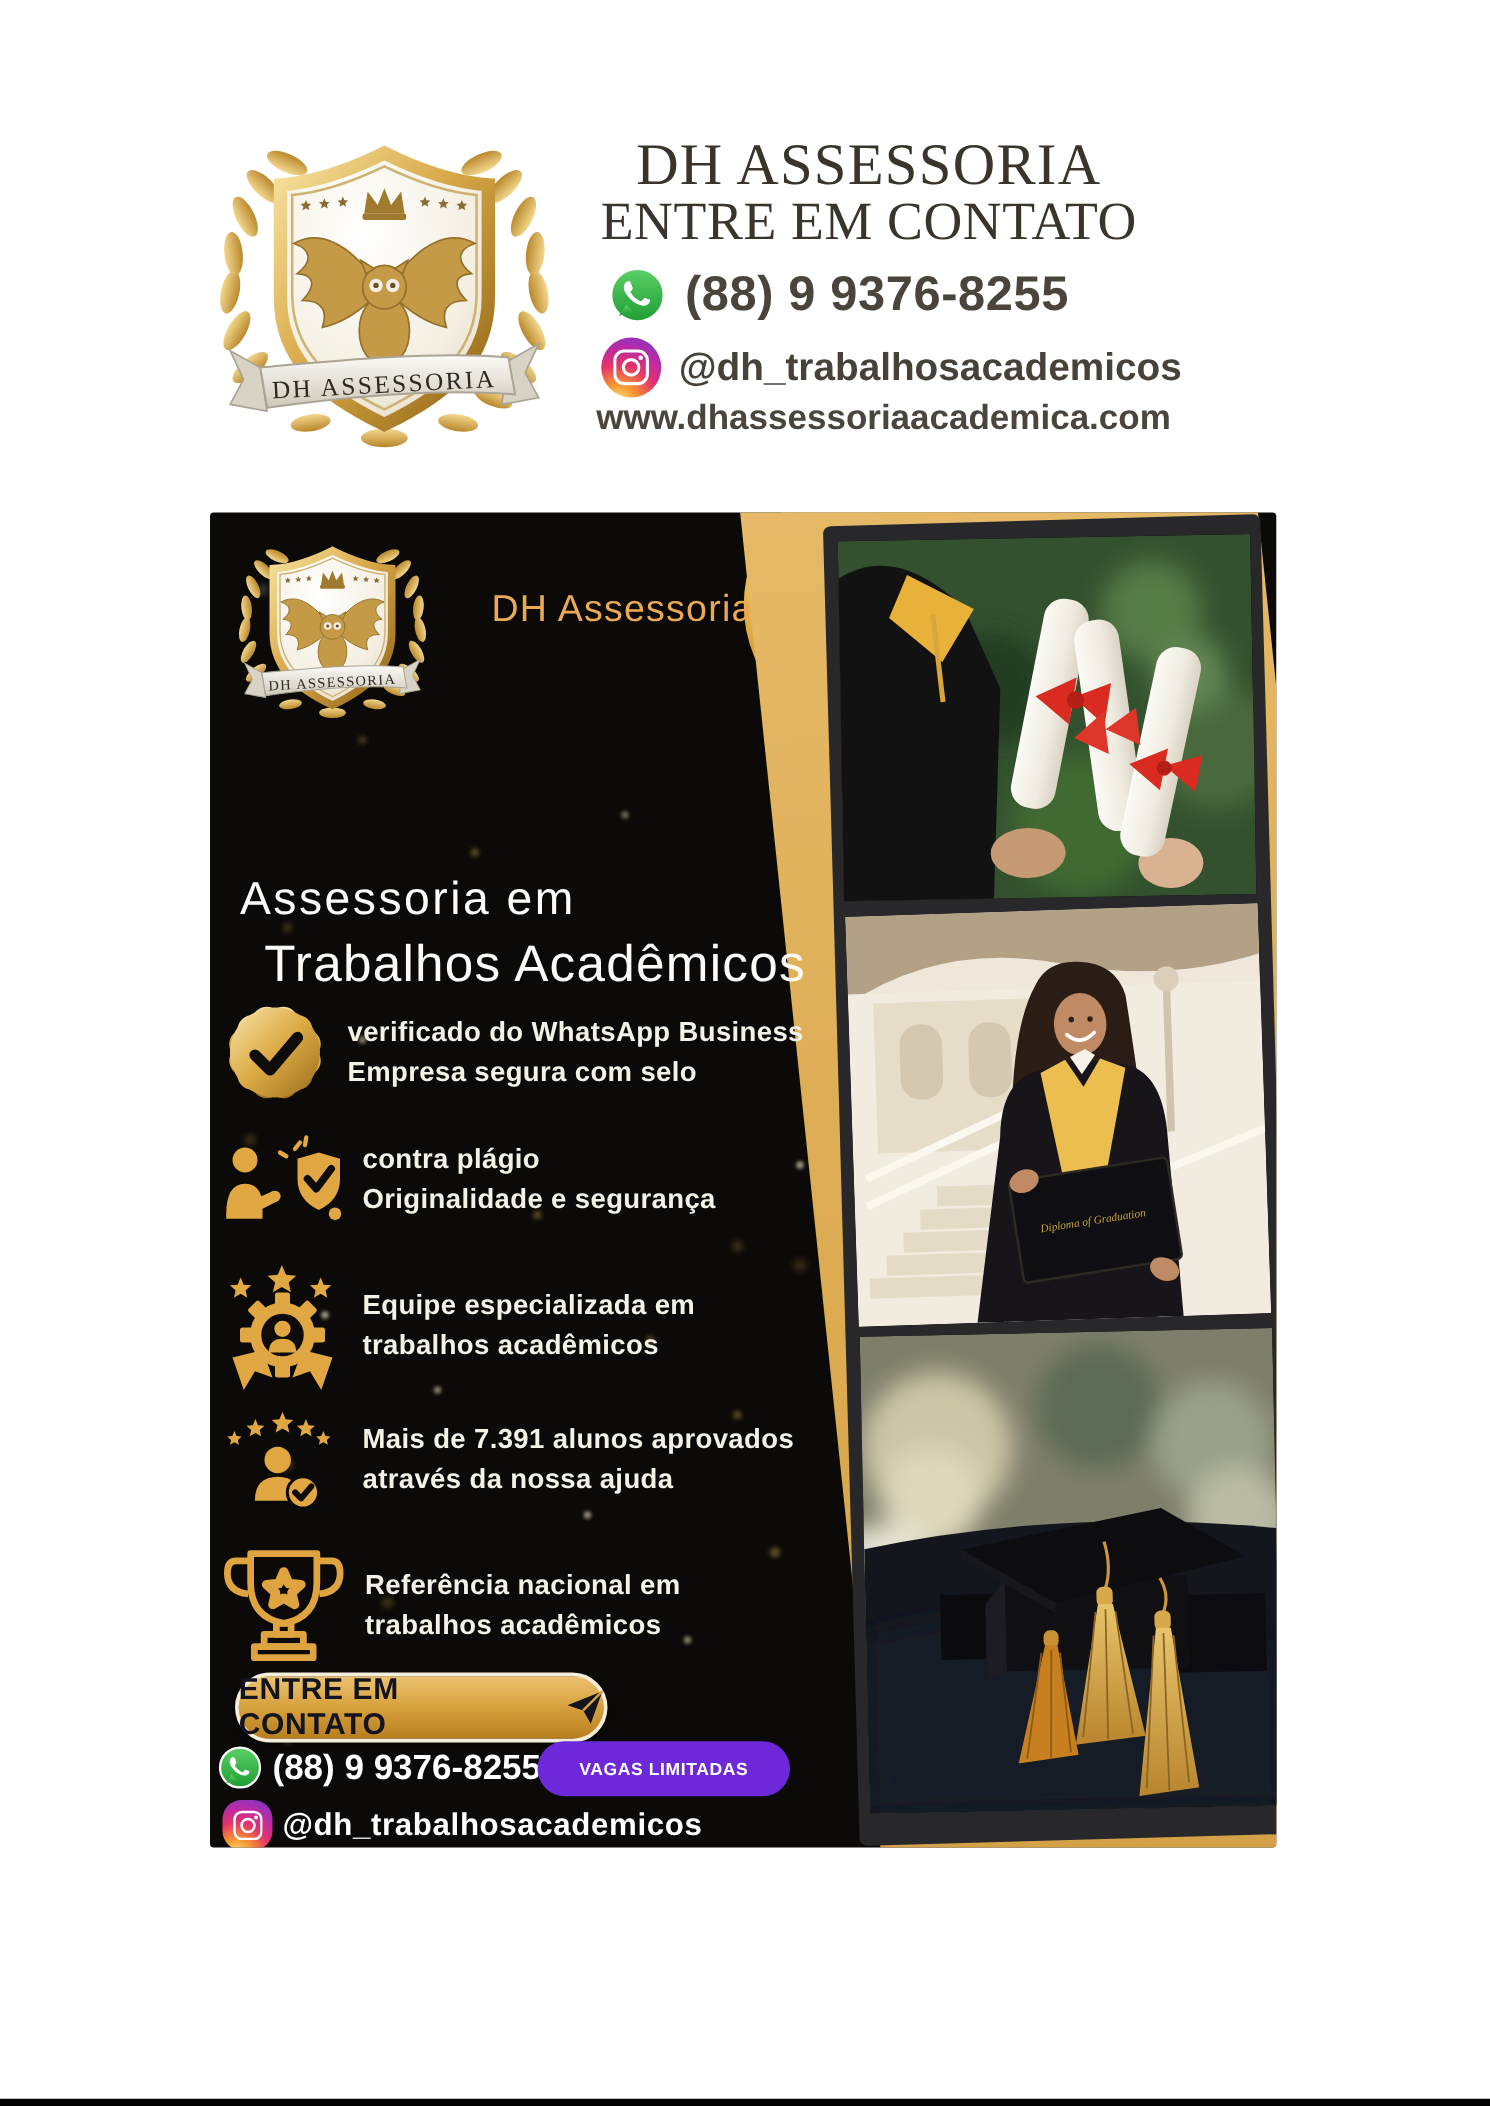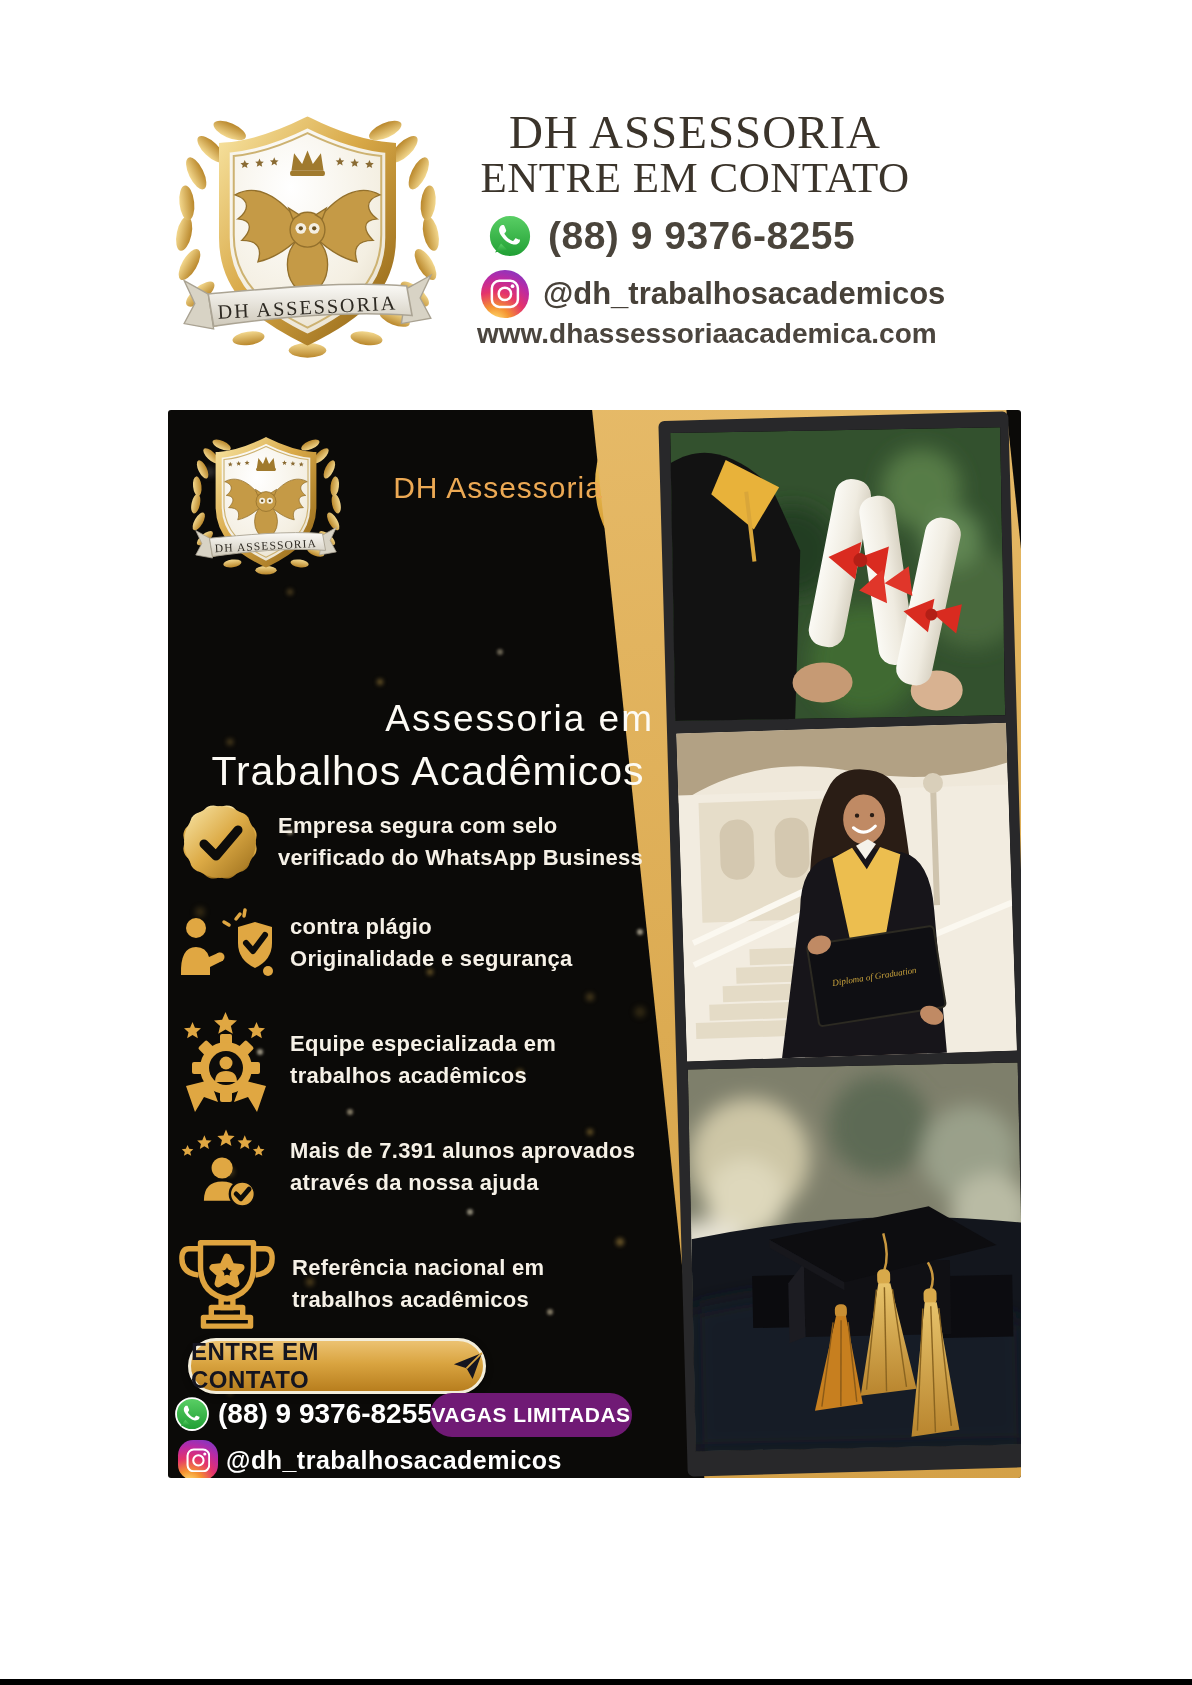--- a/index.html
+++ b/index.html
@@ -52,42 +52,42 @@
   .photo svg{width:100%;height:100%;display:block;}
   .ph1{height:288px;transform:rotate(.6deg);}
   .ph2{height:328px;transform:rotate(-.3deg);}
   .ph3{height:382px;transform:rotate(.4deg);}
   .flyer-logo{position:absolute;left:14px;top:10px;width:168px;height:160px;}
   .brand{position:absolute;left:190px;top:58px;width:280px;text-align:center;color:#eca954;
          font-size:30px;line-height:40px;letter-spacing:1px;}
   .headline{position:absolute;left:0px;top:182px;width:505px;text-align:center;
             font-family:"Liberation Serif",serif;color:#efa851;font-size:44px;line-height:51px;
             letter-spacing:-0.5px;}
-  .sub1{position:absolute;left:56px;top:288px;width:430px;text-align:right;color:#fdfbf5;
+  .sub1{position:absolute;left:24px;top:288px;width:430px;text-align:left;color:#fdfbf5;
         font-size:37px;letter-spacing:2px;font-weight:normal;}
   .sub2{position:absolute;left:0px;top:338px;width:520px;text-align:center;color:#fdfbf5;
         font-size:41px;letter-spacing:1px;font-weight:normal;}
   .feature{position:absolute;display:flex;align-items:center;gap:14px;left:8px;}
   .f-icon{flex:0 0 auto;}
   .f-text{font-size:22px;font-weight:bold;line-height:32px;color:#f6f1e7;letter-spacing:0.3px;}
   .f1{top:388px;} .f2{top:490px;} .f3{top:596px;justify-content:space-between;} .f4{top:714px;} .f5{top:818px;}
   .cta{position:absolute;left:20px;top:928px;width:292px;height:50px;border-radius:28px;
        border:3px solid #f3edda;display:flex;align-items:center;justify-content:center;gap:10px;
        background:linear-gradient(180deg,#ecc272 0%, #d9a440 45%, #b87e1e 100%);
        box-shadow:0 2px 6px rgba(0,0,0,.5);cursor:pointer;}
   .cta span{font-size:24px;font-weight:bold;color:#14141f;letter-spacing:0.5px;}
   .b-row{position:absolute;display:flex;align-items:center;gap:8px;}
   .b-wa{left:6px;top:986px;}
   .b-ig{left:10px;top:1030px;}
   .b-phone{font-size:28px;font-weight:bold;color:#ffffff;}
   .b-handle{font-size:25px;font-weight:bold;color:#ffffff;letter-spacing:0.5px;}
   .icon-wa.small{width:36px;height:36px;}
   .vagas{position:absolute;left:262px;top:983px;width:202px;height:44px;border-radius:24px;
-         background:#701a75;display:flex;align-items:center;justify-content:center;
-         color:#fff;font-size:21px;font-weight:bold;letter-spacing:0.5px;}
+         background:#6d28d9;display:flex;align-items:center;justify-content:center;
+         color:#fff;font-size:14px;font-weight:bold;letter-spacing:0.5px;}
   .bottom-line{position:absolute;left:0;top:1679px;width:1192px;height:6px;background:#000;}
 </style>
 </head>
 <body>
 
 <svg width="0" height="0" style="position:absolute" aria-hidden="true">
   <defs>
     <linearGradient id="goldGrad" x1="0" y1="0" x2="1" y2="1">
       <stop offset="0" stop-color="#f7e3a0"></stop>
         <stop offset=".45" stop-color="#d8a847"></stop>
@@ -439,22 +439,22 @@
 
 
     <div class="sub1">Assessoria em</div>
     <div class="sub2">Trabalhos Acadêmicos</div>
 
     <div class="feature f1">
       <svg class="f-icon" width="88" height="88" viewBox="-44 -44 88 88">
           <use href="#icn-seal"></use>
         </svg>
       <div class="f-text">
+        <div>verificado do WhatsApp Business</div>
         <div>Empresa segura com selo</div>
-        <div>verificado do WhatsApp Business</div>
       </div>
     </div>
 
     <div class="feature f2">
       <svg class="f-icon" width="100" height="86" viewBox="-2 -8 100 76">
           <use href="#icn-person-shield"></use>
         </svg>
       <div class="f-text">
         <div>contra plágio</div>
         <div>Originalidade e segurança</div>

